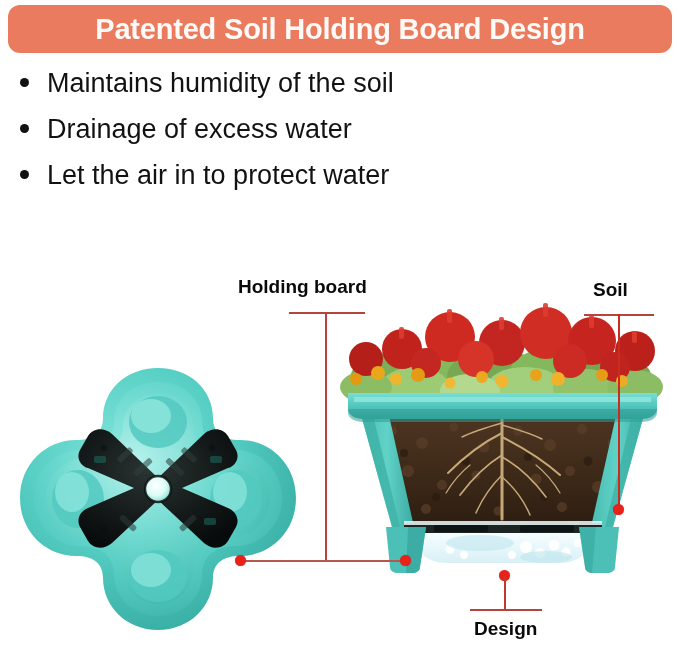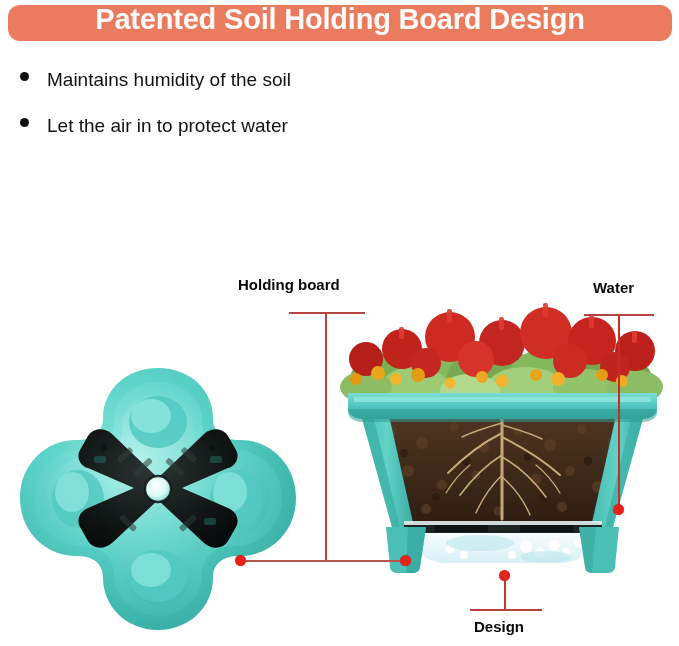--- a/index.html
+++ b/index.html
@@ -5,43 +5,43 @@
   html,body{margin:0;padding:0;background:#ffffff;}
   body{
     width:679px;height:646px;position:relative;overflow:hidden;
     font-family:"Liberation Sans", sans-serif;
     -webkit-font-smoothing:antialiased;
   }
   .stage{position:absolute;inset:0;width:679px;height:646px;background:#fff;}
 
   
   .banner{
-    position:absolute;left:8px;top:5px;width:664px;height:36px;
+    position:absolute;left:8px;top:5px;width:664px;height:48px;
     background:#eb7b5e;border-radius:12px;
-    display:flex;align-items:flex-start;justify-content:center;
+    display:flex;align-items:center;justify-content:center;
   }
   .banner-title{
     color:#fdfaf7;font-size:29px;font-weight:bold;letter-spacing:-0.2px;
     white-space:nowrap;line-height:1;
   }
 
   
   .bullets{position:absolute;left:20px;top:70px;width:640px;}
   .bullet-row{display:flex;align-items:baseline;height:46px;}
   .bullet-dot{
     width:9px;height:9px;border-radius:50%;background:#111;
     margin-right:18px;flex:0 0 auto;position:relative;top:-5px;
   }
-  .bullet-text{font-size:19px;color:#121212;line-height:1;white-space:nowrap;}
+  .bullet-text{font-size:27px;color:#121212;line-height:1;white-space:nowrap;}
 
   
   .diagram{position:absolute;left:0;top:255px;width:679px;height:391px;}
 
   .label{
-    position:absolute;font-size:15px;font-weight:bold;color:#0a0a0a;
+    position:absolute;font-size:19px;font-weight:bold;color:#0a0a0a;
     white-space:nowrap;line-height:1;text-align:right;
   }
   .lbl-holding{left:238px;top:22px;}
   .lbl-soil{left:593px;top:25px;}
   .lbl-water{left:474px;top:364px;}
 
   
   .ln{position:absolute;background:#c0392b;}
   .dot{
     position:absolute;width:11px;height:11px;border-radius:50%;
@@ -80,20 +80,24 @@
 <div class="stage">
 
   <div class="banner">
     <div class="banner-title">Patented Soil Holding Board Design</div>
   </div>
 
   <div class="bullets">
     <div class="bullet-row">
       <span class="bullet-dot"></span>
       <span class="bullet-text">Maintains humidity of the soil</span>
+    </div>
+    <div class="bullet-row">
+      <span class="bullet-dot"></span>
+      <span class="bullet-text">Drainage of excess water</span>
     </div>
     <div class="bullet-row">
       <span class="bullet-dot"></span>
       <span class="bullet-text">Let the air in to protect water</span>
     </div>
   </div>
 
   <div class="diagram">
 
     <div class="pot-top">
@@ -378,21 +382,21 @@
         </g>
 
         <path d="M56,252 L96,252 L90,292 C90,296 86,298 82,298 L68,298 C64,298 60,296 60,292 Z" fill="#4cc0b6"></path>
         <path d="M249,252 L289,252 L285,292 C285,296 281,298 277,298 L263,298 C259,298 255,296 255,292 Z" fill="#4cc0b6"></path>
         <path d="M78,252 L96,252 L90,292 C90,296 86,298 82,298 L76,298 Z" fill="#37a79e" opacity="0.75"></path>
         <path d="M249,252 L266,252 L262,298 L263,298 C259,298 255,296 255,292 Z" fill="#37a79e" opacity="0.6"></path>
       </svg>
     </div>
 
     <div class="label lbl-holding">Holding board</div>
-    <div class="label lbl-soil">Water</div>
+    <div class="label lbl-soil">Soil</div>
     <div class="label lbl-water">Design</div>
 
     <div class="ln tbar hb-tbar"></div>
     <div class="ln tbar hb-vert"></div>
     <div class="ln hb-horz"></div>
     <div class="dot hb-dot-left"></div>
     <div class="dot hb-dot-right"></div>
 
     <div class="ln tbar so-tbar"></div>
     <div class="ln so-vert"></div>

